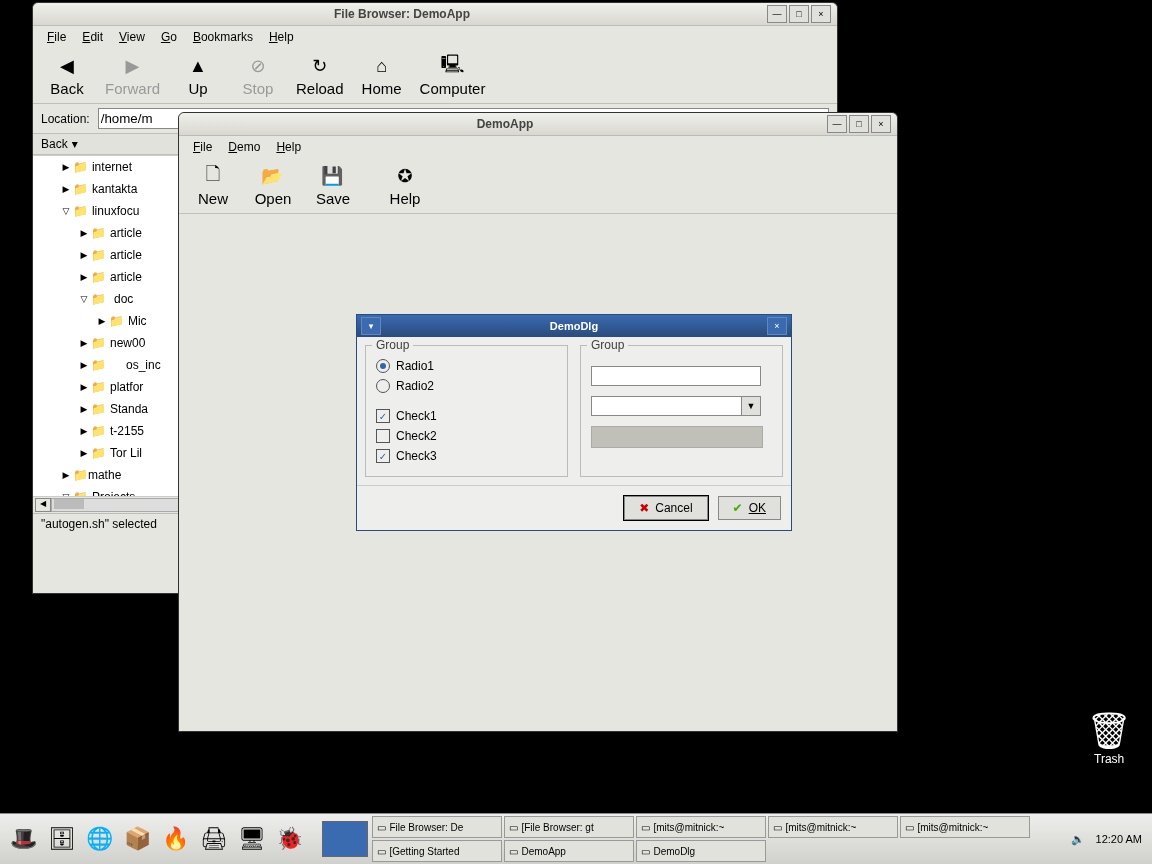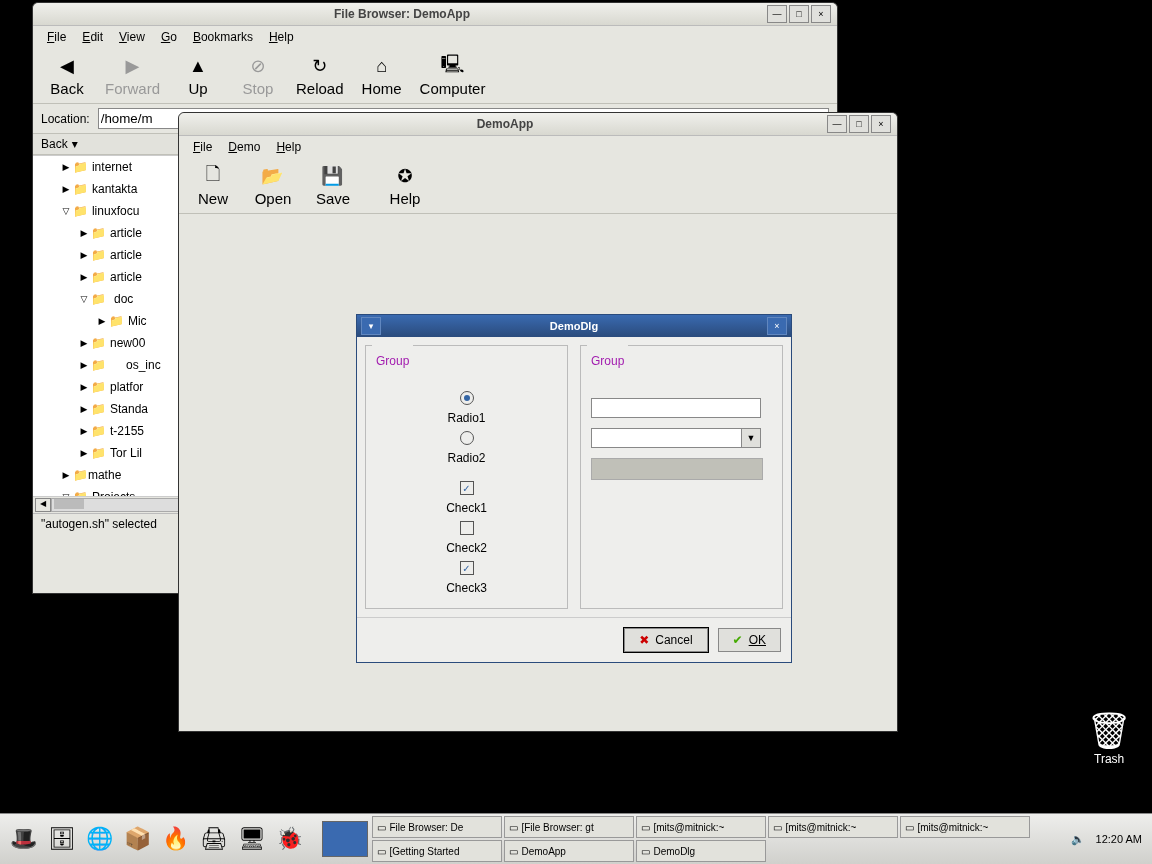--- a/index.html
+++ b/index.html
@@ -27,23 +27,23 @@
 .hscroll .arrow{width:14px;height:12px;border:1px solid #888;font-size:8px;text-align:center;}
 .hscroll .track{flex:1;background:#ddd;height:12px;position:relative;border:1px solid #aaa;}
 .hscroll .thumb{position:absolute;left:2px;width:30px;height:10px;background:#bbb;}
 .demoapp-body{height:550px;}
 .dlg{position:absolute;border:1px solid #2a4b7c;background:#eeeeec;}
 .dlg-title{height:22px;background:linear-gradient(#3a6ab0,#2a4b7c);color:#fff;display:flex;align-items:center;padding:0 4px;}
 .dlg-title .t{flex:1;text-align:center;font-weight:bold;font-size:11px;}
 .dlg-title .b{width:18px;height:16px;border:1px solid #fff3;background:#3a6ab0;display:flex;align-items:center;justify-content:center;font-size:9px;}
 .dlg-body{display:flex;padding:8px;gap:12px;}
 .grp{border:1px solid #bbb;padding:10px;flex:1;}
-.grp .glabel{position:relative;top:-18px;left:-4px;background:#eeeeec;padding:16px 4px;display:inline-block;color:#a21caf;}
+.grp .glabel{position:relative;top:-18px;left:-4px;background:#eeeeec;padding:0 4px;display:inline-block;color:#404040;}
 .grp-inner{margin-top:-14px;}
-.radio,.check{display:flex;align-items:center;gap:6px;padding:3px 0;flex-direction:column;}
+.radio,.check{display:flex;gap:6px;padding:3px 0;}
 .radio .r{width:12px;height:12px;border:1px solid #555;border-radius:50%;display:flex;align-items:center;justify-content:center;}
 .radio .r.on::after{content:"";width:6px;height:6px;background:#3465a4;border-radius:50%;}
 .check .c{width:12px;height:12px;border:1px solid #555;display:flex;align-items:center;justify-content:center;font-size:10px;color:#3465a4;}
 .inputrow{margin:10px 0;}
 .textin{width:170px;height:20px;border:1px solid #888;background:#fff;box-sizing:border-box;}
 .combo{display:flex;}
 .combo .textin{border-right:none;}
 .combo .dd{width:20px;height:20px;border:1px solid #888;display:flex;align-items:center;justify-content:center;font-size:9px;background:#e0e0dc;box-sizing:border-box;}
 .disabledfield{width:170px;height:20px;background:#c0c0b8;border:1px solid #aaa;}
 .btnrow{display:flex;justify-content:flex-end;gap:10px;padding:10px;border-top:1px solid #ccc;}

